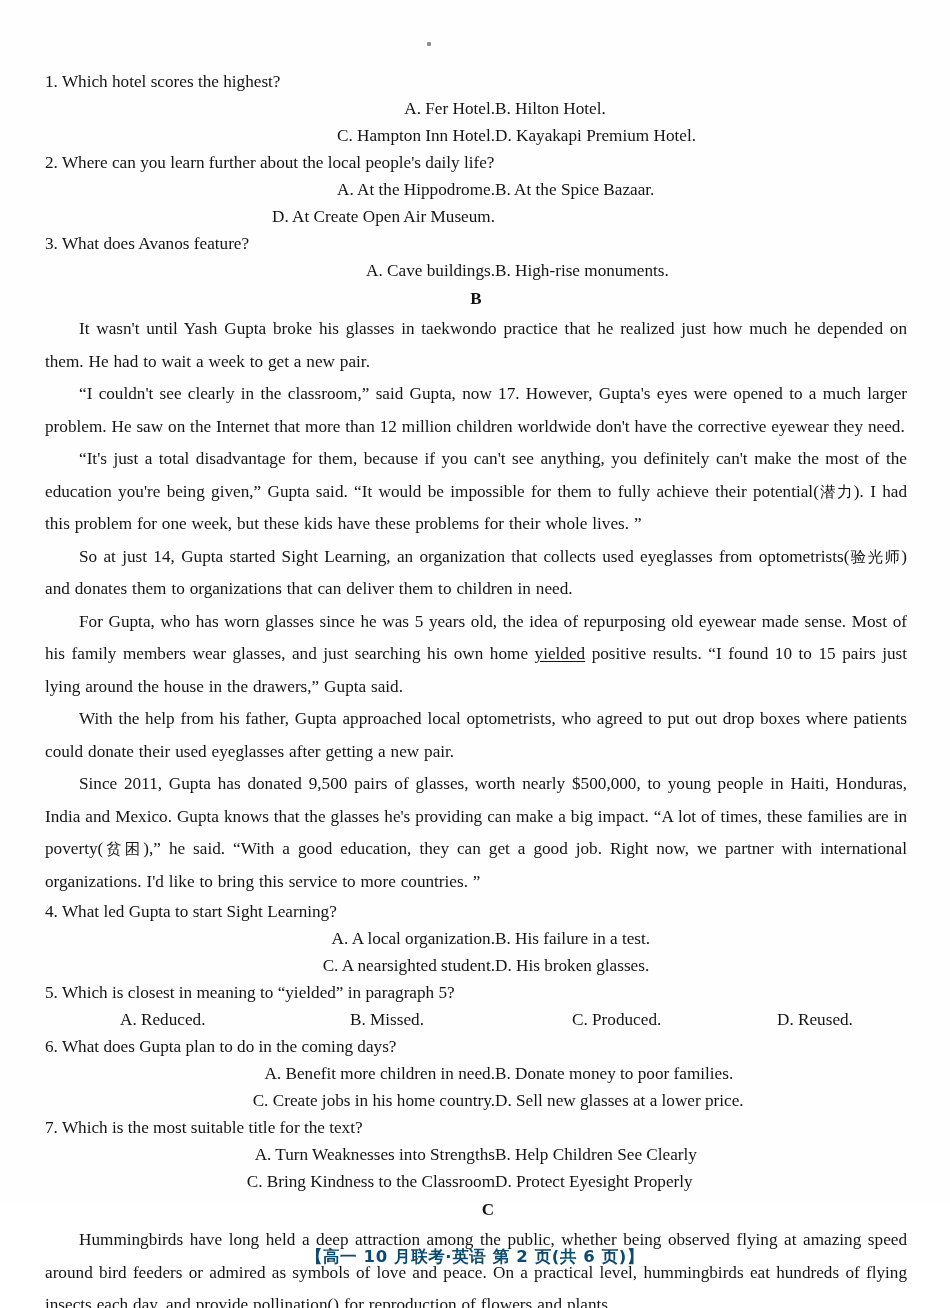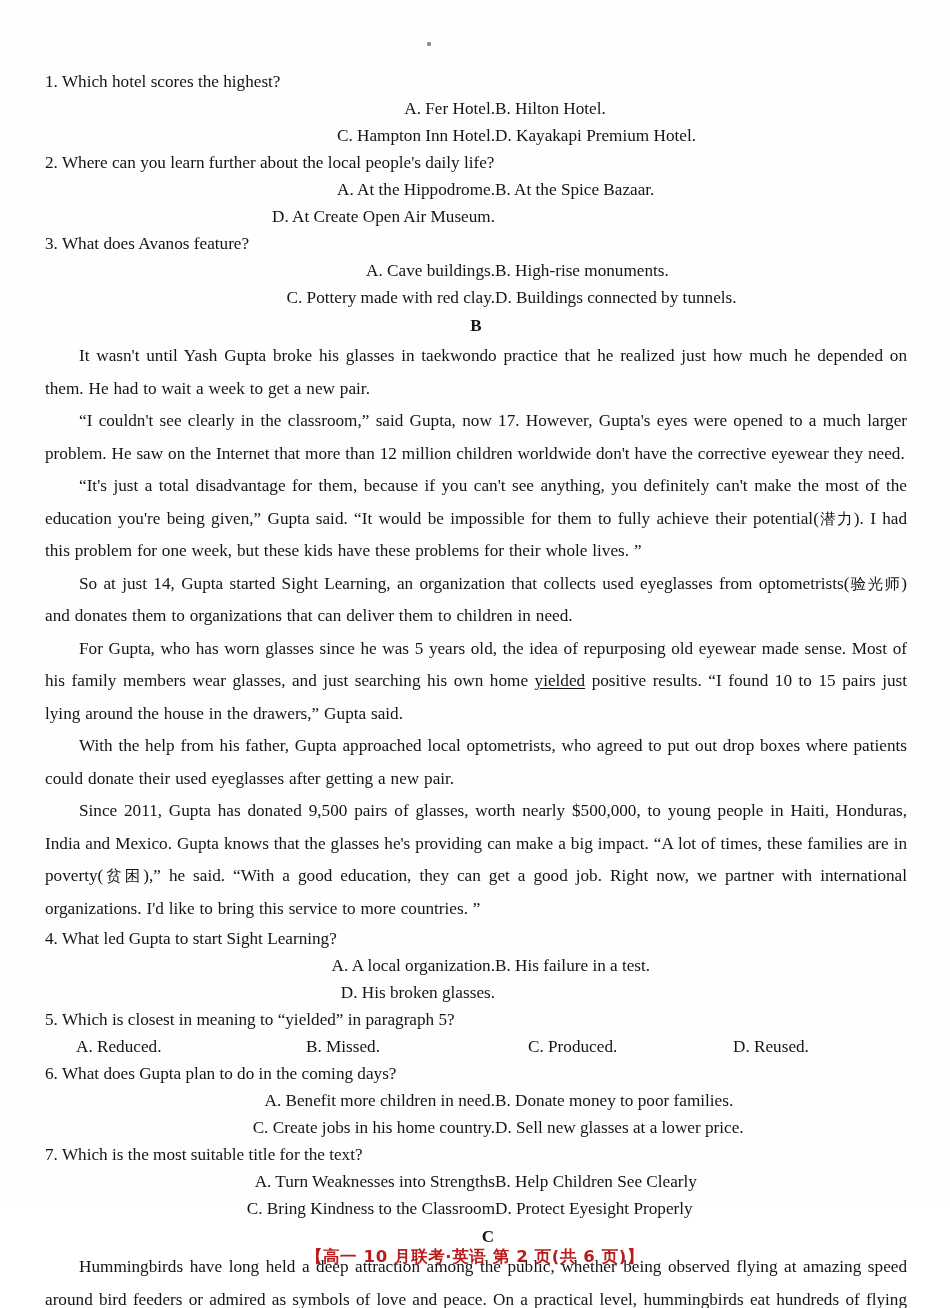--- a/index.html
+++ b/index.html
@@ -58,21 +58,21 @@
     padding-left: 31px;
   }
   .opt-row .opt {
     white-space: nowrap;
   }
   
   .opt-row.two .opt:nth-child(1) { width: 419px; flex: none; text-align: right; }
   .opt-row.two .opt:nth-child(2) { flex: none; }
 
   
-  .opt-row.four .opt:nth-child(1) { width: 230px; flex: none; }
+  .opt-row.four .opt:nth-child(1) { width: 230px; flex: none; margin-left: 44px; }
   .opt-row.four .opt:nth-child(2) { width: 186px; flex: none; }
   .opt-row.four .opt:nth-child(3) { width: 205px; flex: none; margin-left: 36px; }
   .opt-row.four .opt:nth-child(4) { flex: none; }
 
   
   .section-letter {
     text-align: center;
     font-size: 17px;
     font-weight: bold;
     line-height: 26px;
@@ -106,21 +106,21 @@
   .footer {
     position: absolute;
     left: 0;
     top: 1246px;
     width: 950px;
     text-align: center;
     font-family: "DejaVu Sans", "Liberation Sans", sans-serif;
     font-size: 16.5px;
     font-weight: bold;
     letter-spacing: 0.6px;
-    color: #b91c1c;
+    color: #0c4a6e;
   }
 </style>
 </head>
 <body>
 
 <div class="page">
 
   <div class="speck"></div>
 
   <div class="content">
@@ -146,44 +146,41 @@
       <div class="opt-row two">
         <span class="opt">D. At Create Open Air Museum.</span>
       </div>
     </div>
 
     <div>
       <p class="q-stem"><span>3.</span> <span>What does Avanos feature?</span></p>
       <div class="opt-row two">
         <span class="opt">A. Cave buildings.</span>
         <span class="opt">B. High-rise monuments.</span>
-      </div>
-      <div class="opt-row two">
-        <span class="opt">C. Pottery made with red clay.</span>
-        <span class="opt">D. Buildings connected by tunnels.</span>
       </div>
     </div>
 
     <div class="section-letter">B</div>
 
     <p class="para">It wasn't until Yash Gupta broke his glasses in taekwondo practice that he realized just how much he depended on them. He had to wait a week to get a new pair.</p>
     <p class="para">“I couldn't see clearly in the classroom,” said Gupta, now 17. However, Gupta's eyes were opened to a much larger problem. He saw on the Internet that more than 12 million children worldwide don't have the corrective eyewear they need.</p>
     <p class="para">“It's just a total disadvantage for them, because if you can't see anything, you definitely can't make the most of the education you're being given,” Gupta said. “It would be impossible for them to fully achieve their potential(<span class="cn">潜力</span>). I had this problem for one week, but these kids have these problems for their whole lives. ”</p>
     <p class="para">So at just 14, Gupta started Sight Learning, an organization that collects used eyeglasses from optometrists(<span class="cn">验光师</span>) and donates them to organizations that can deliver them to children in need.</p>
     <p class="para">For Gupta, who has worn glasses since he was 5 years old, the idea of repurposing old eyewear made sense. Most of his family members wear glasses, and just searching his own home <span class="u">yielded</span> positive results. “I found 10 to 15 pairs just lying around the house in the drawers,” Gupta said.</p>
     <p class="para">With the help from his father, Gupta approached local optometrists, who agreed to put out drop boxes where patients could donate their used eyeglasses after getting a new pair.</p>
     <p class="para">Since 2011, Gupta has donated 9,500 pairs of glasses, worth nearly $500,000, to young people in Haiti, Honduras, India and Mexico. Gupta knows that the glasses he's providing can make a big impact. “A lot of times, these families are in poverty(<span class="cn">贫困</span>),” he said. “With a good education, they can get a good job. Right now, we partner with international organizations. I'd like to bring this service to more countries. ”</p>
 
     <div>
       <p class="q-stem"><span>4.</span> <span>What led Gupta to start Sight Learning?</span></p>
       <div class="opt-row two">
         <span class="opt">A. A local organization.</span>
         <span class="opt">B. His failure in a test.</span>
       </div>
       <div class="opt-row two">
+        <span class="opt">C. A nearsighted student.</span>
         <span class="opt">D. His broken glasses.</span>
       </div>
     </div>
 
     <div>
       <p class="q-stem"><span>5.</span> <span>Which is closest in meaning to “yielded” in paragraph 5?</span></p>
       <div class="opt-row four">
         <span class="opt">A. Reduced.</span>
         <span class="opt">B. Missed.</span>
         <span class="opt">C. Produced.</span>

